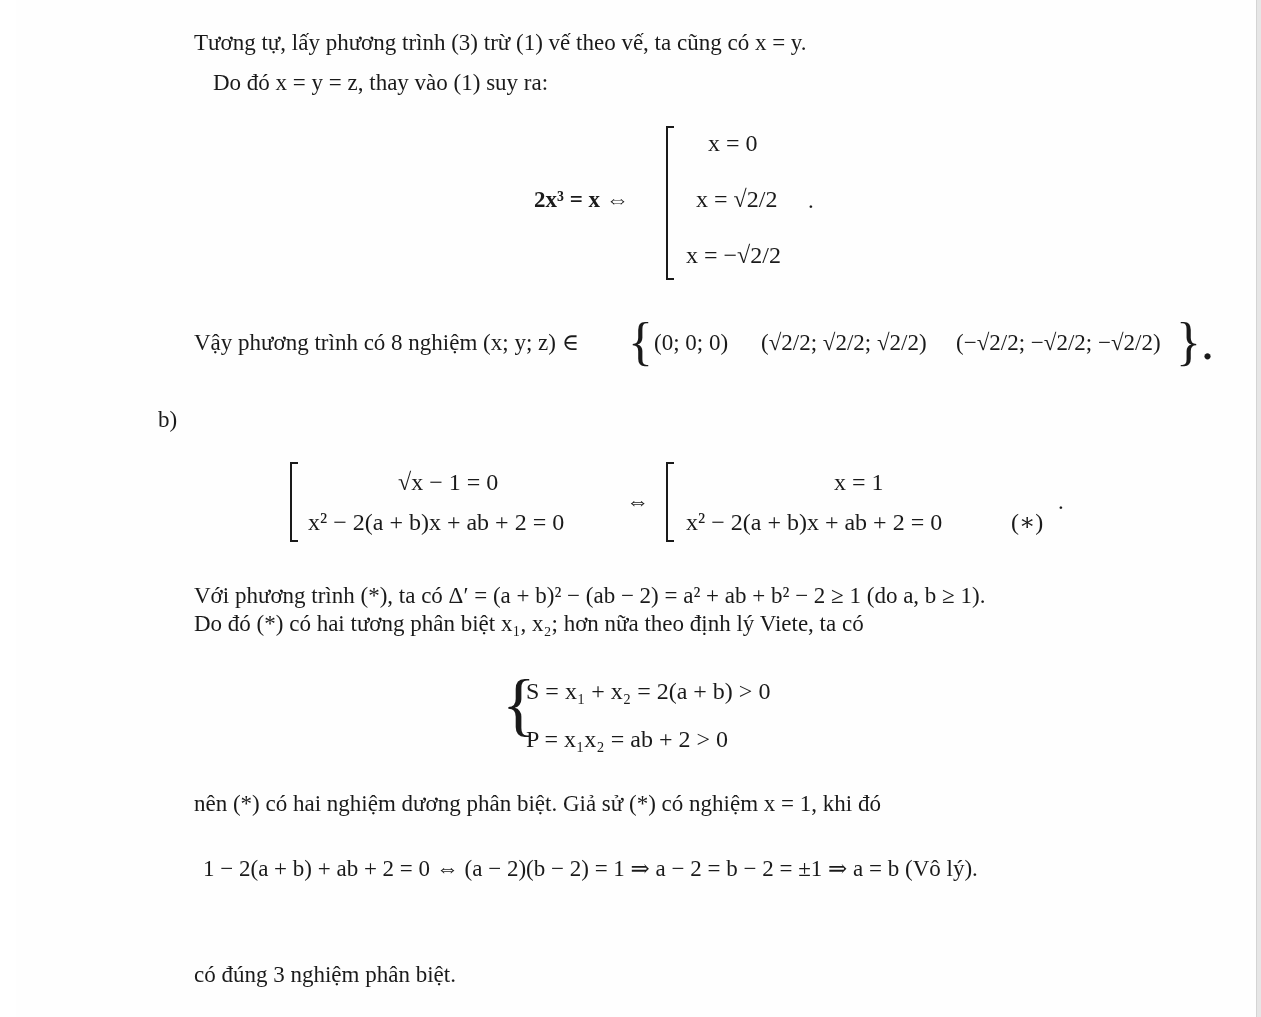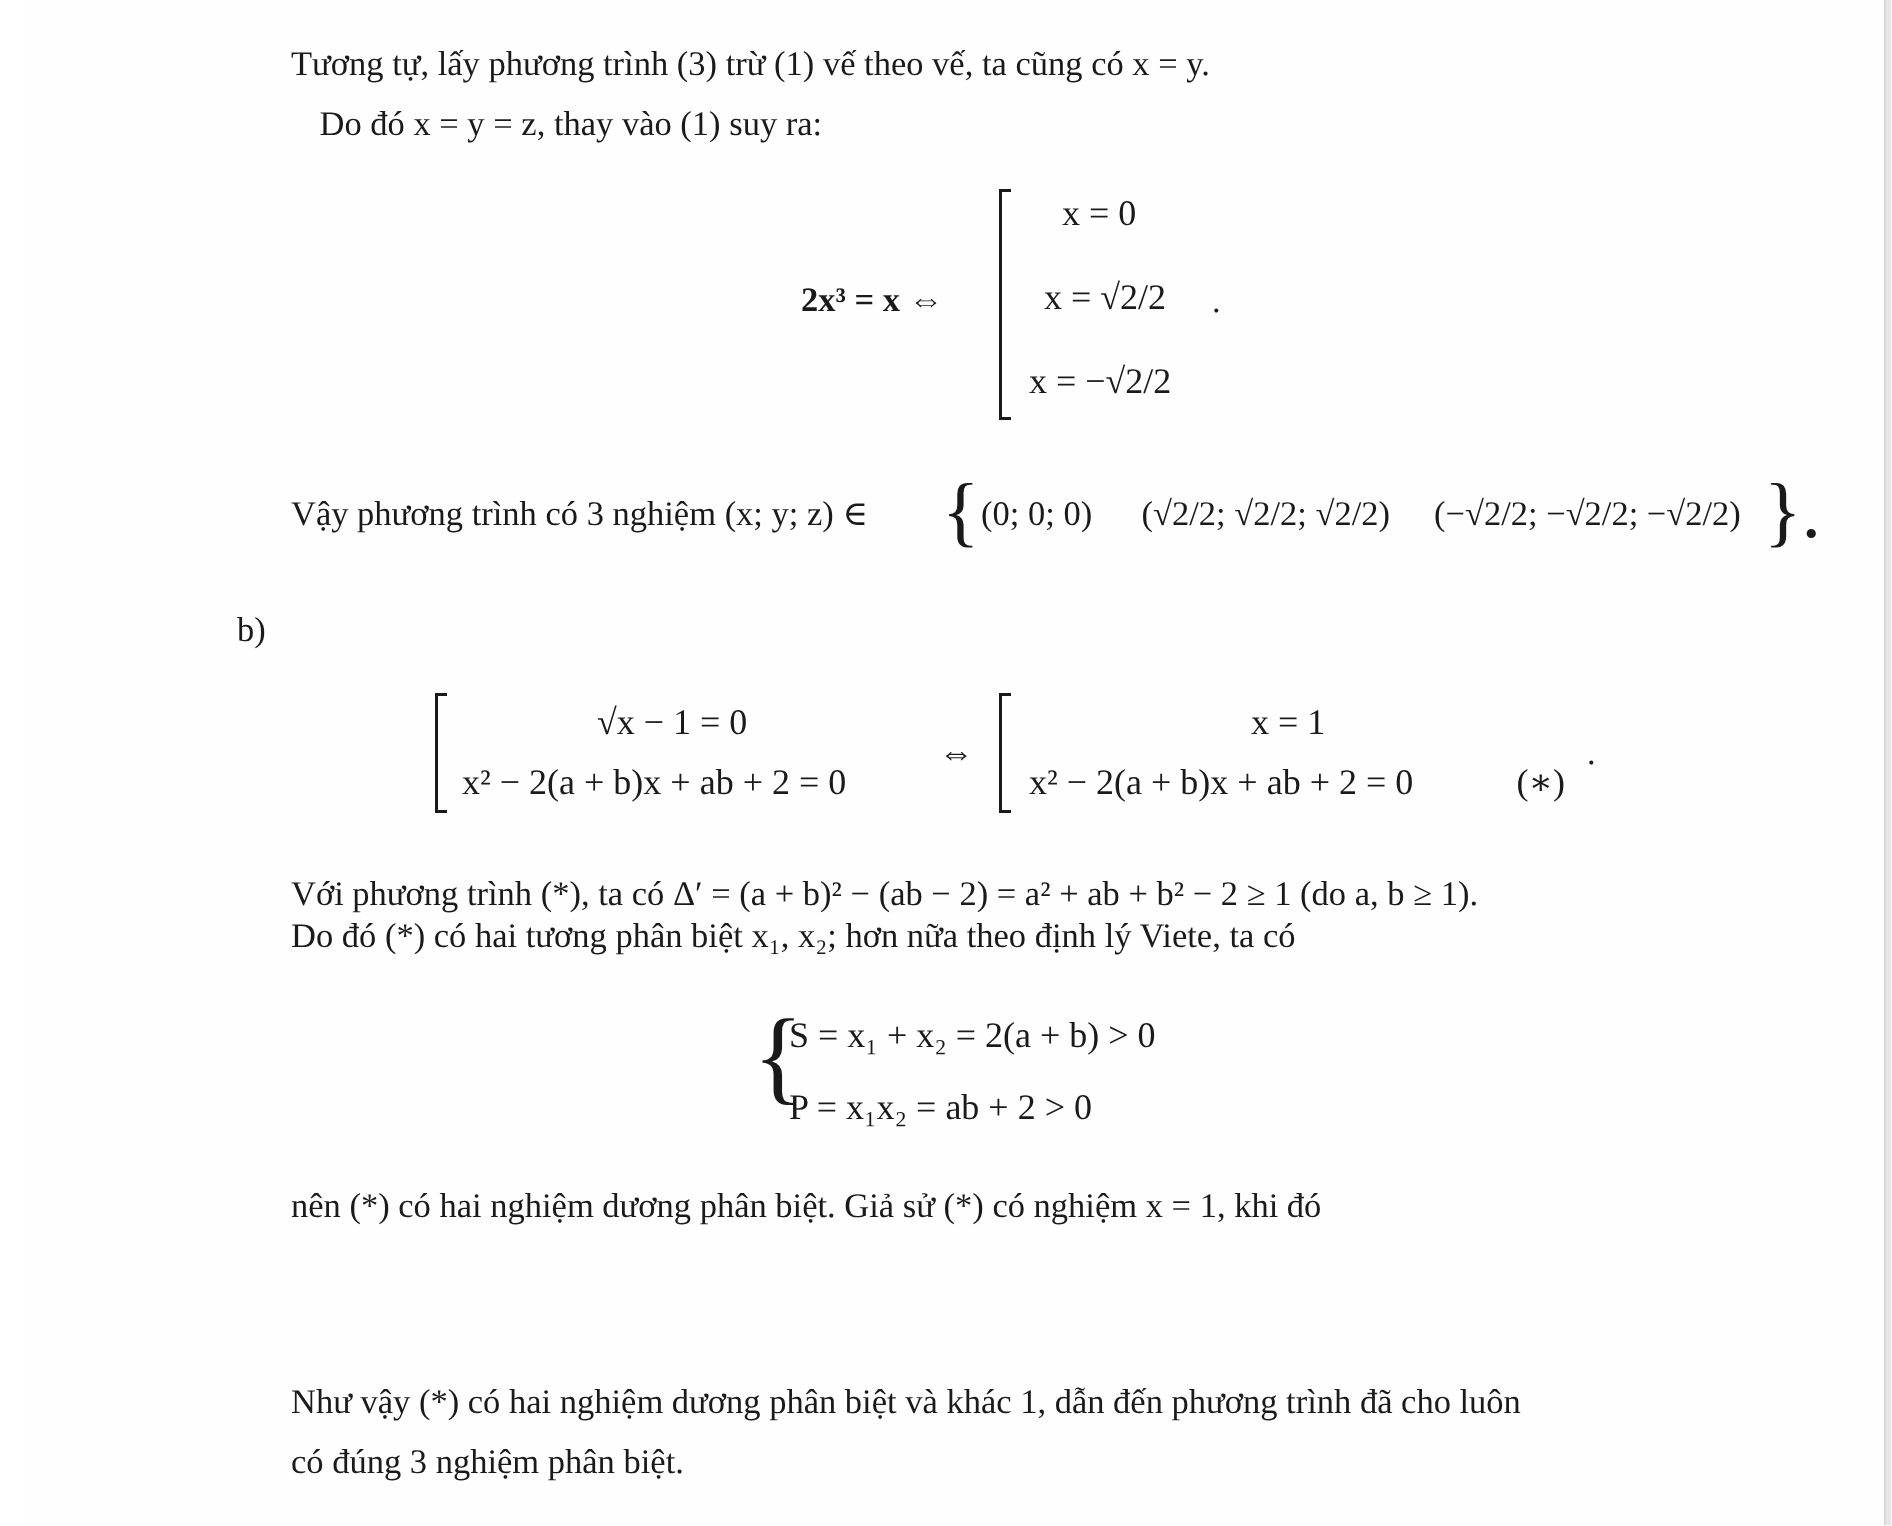--- a/index.html
+++ b/index.html
@@ -26,21 +26,21 @@
   <div>
     <div class="line" style="left:518px; top:185px;font-weight:bold;">2x³ = x ⇔</div>
     <div class="bracket" style="left:650px; top:126px; height:150px;"></div>
     <div class="case-row" style="left:692px; top:128px;">x = 0</div>
     <div class="case-row" style="left:680px; top:184px;">x = √2/2</div>
     <div class="case-row" style="left:670px; top:240px;">x = −√2/2</div>
     <div class="line" style="left:792px; top:186px;">.</div>
   </div>
 
   <div>
-    <div class="line" style="left:178px; top:328px;">Vậy phương trình có 3 nghiệm (x; y; z) ∈</div>
+    <div class="line" style="left:178px; top:328px;">Vậy phương trình có 8 nghiệm (x; y; z) ∈</div>
     <div class="line" style="left:612px; top:312px; font-size:52px; line-height:60px;">{</div>
     <div class="line" style="left:638px; top:328px;">(0; 0; 0)</div>
     <div class="line" style="left:745px; top:328px;">(√2/2; √2/2; √2/2)</div>
     <div class="line" style="left:940px; top:328px;">(−√2/2; −√2/2; −√2/2)</div>
     <div class="line" style="left:1160px; top:312px; font-size:52px; line-height:60px;">}.</div>
   </div>
 
   <div class="line" style="left:142px; top:405px;">b)</div>
 
   <div>
@@ -58,17 +58,17 @@
   <div class="line" style="left:178px; top:569px;margin-top:12px;">Với phương trình (*), ta có Δ′ = (a + b)² − (ab − 2) = a² + ab + b² − 2 ≥ 1 (do a, b ≥ 1).</div>
   <div class="line" style="left:178px; top:609px;">Do đó (*) có hai tương phân biệt x₁, x₂; hơn nữa theo định lý Viete, ta có</div>
 
   <div>
     <div class="line" style="left:486px; top:660px; font-size:70px; line-height:90px; font-weight:200;">{</div>
     <div class="case-row" style="left:510px; top:676px;">S = x₁ + x₂ = 2(a + b) &gt; 0</div>
     <div class="case-row" style="left:510px; top:724px;">P = x₁x₂ = ab + 2 &gt; 0</div>
   </div>
 
   <div class="line" style="left:178px; top:789px;text-align:center;">nên (*) có hai nghiệm dương phân biệt. Giả sử (*) có nghiệm x = 1, khi đó</div>
-  <div class="line" style="left:178px; top:920px;">Như vậy (*) có hai nghiệm dương phân biệt và khác 1, dẫn đến phương trình đã cho luôn</div>
+  <div class="line" style="left:187px; top:854px;">1 − 2(a + b) + ab + 2 = 0 ⇔ (a − 2)(b − 2) = 1 ⇒ a − 2 = b − 2 = ±1 ⇒ a = b (Vô lý).</div>
   <div class="line" style="left:178px; top:960px;">có đúng 3 nghiệm phân biệt.</div>
 </div>
 
 <div class="edge"></div>
 
 </body></html>

